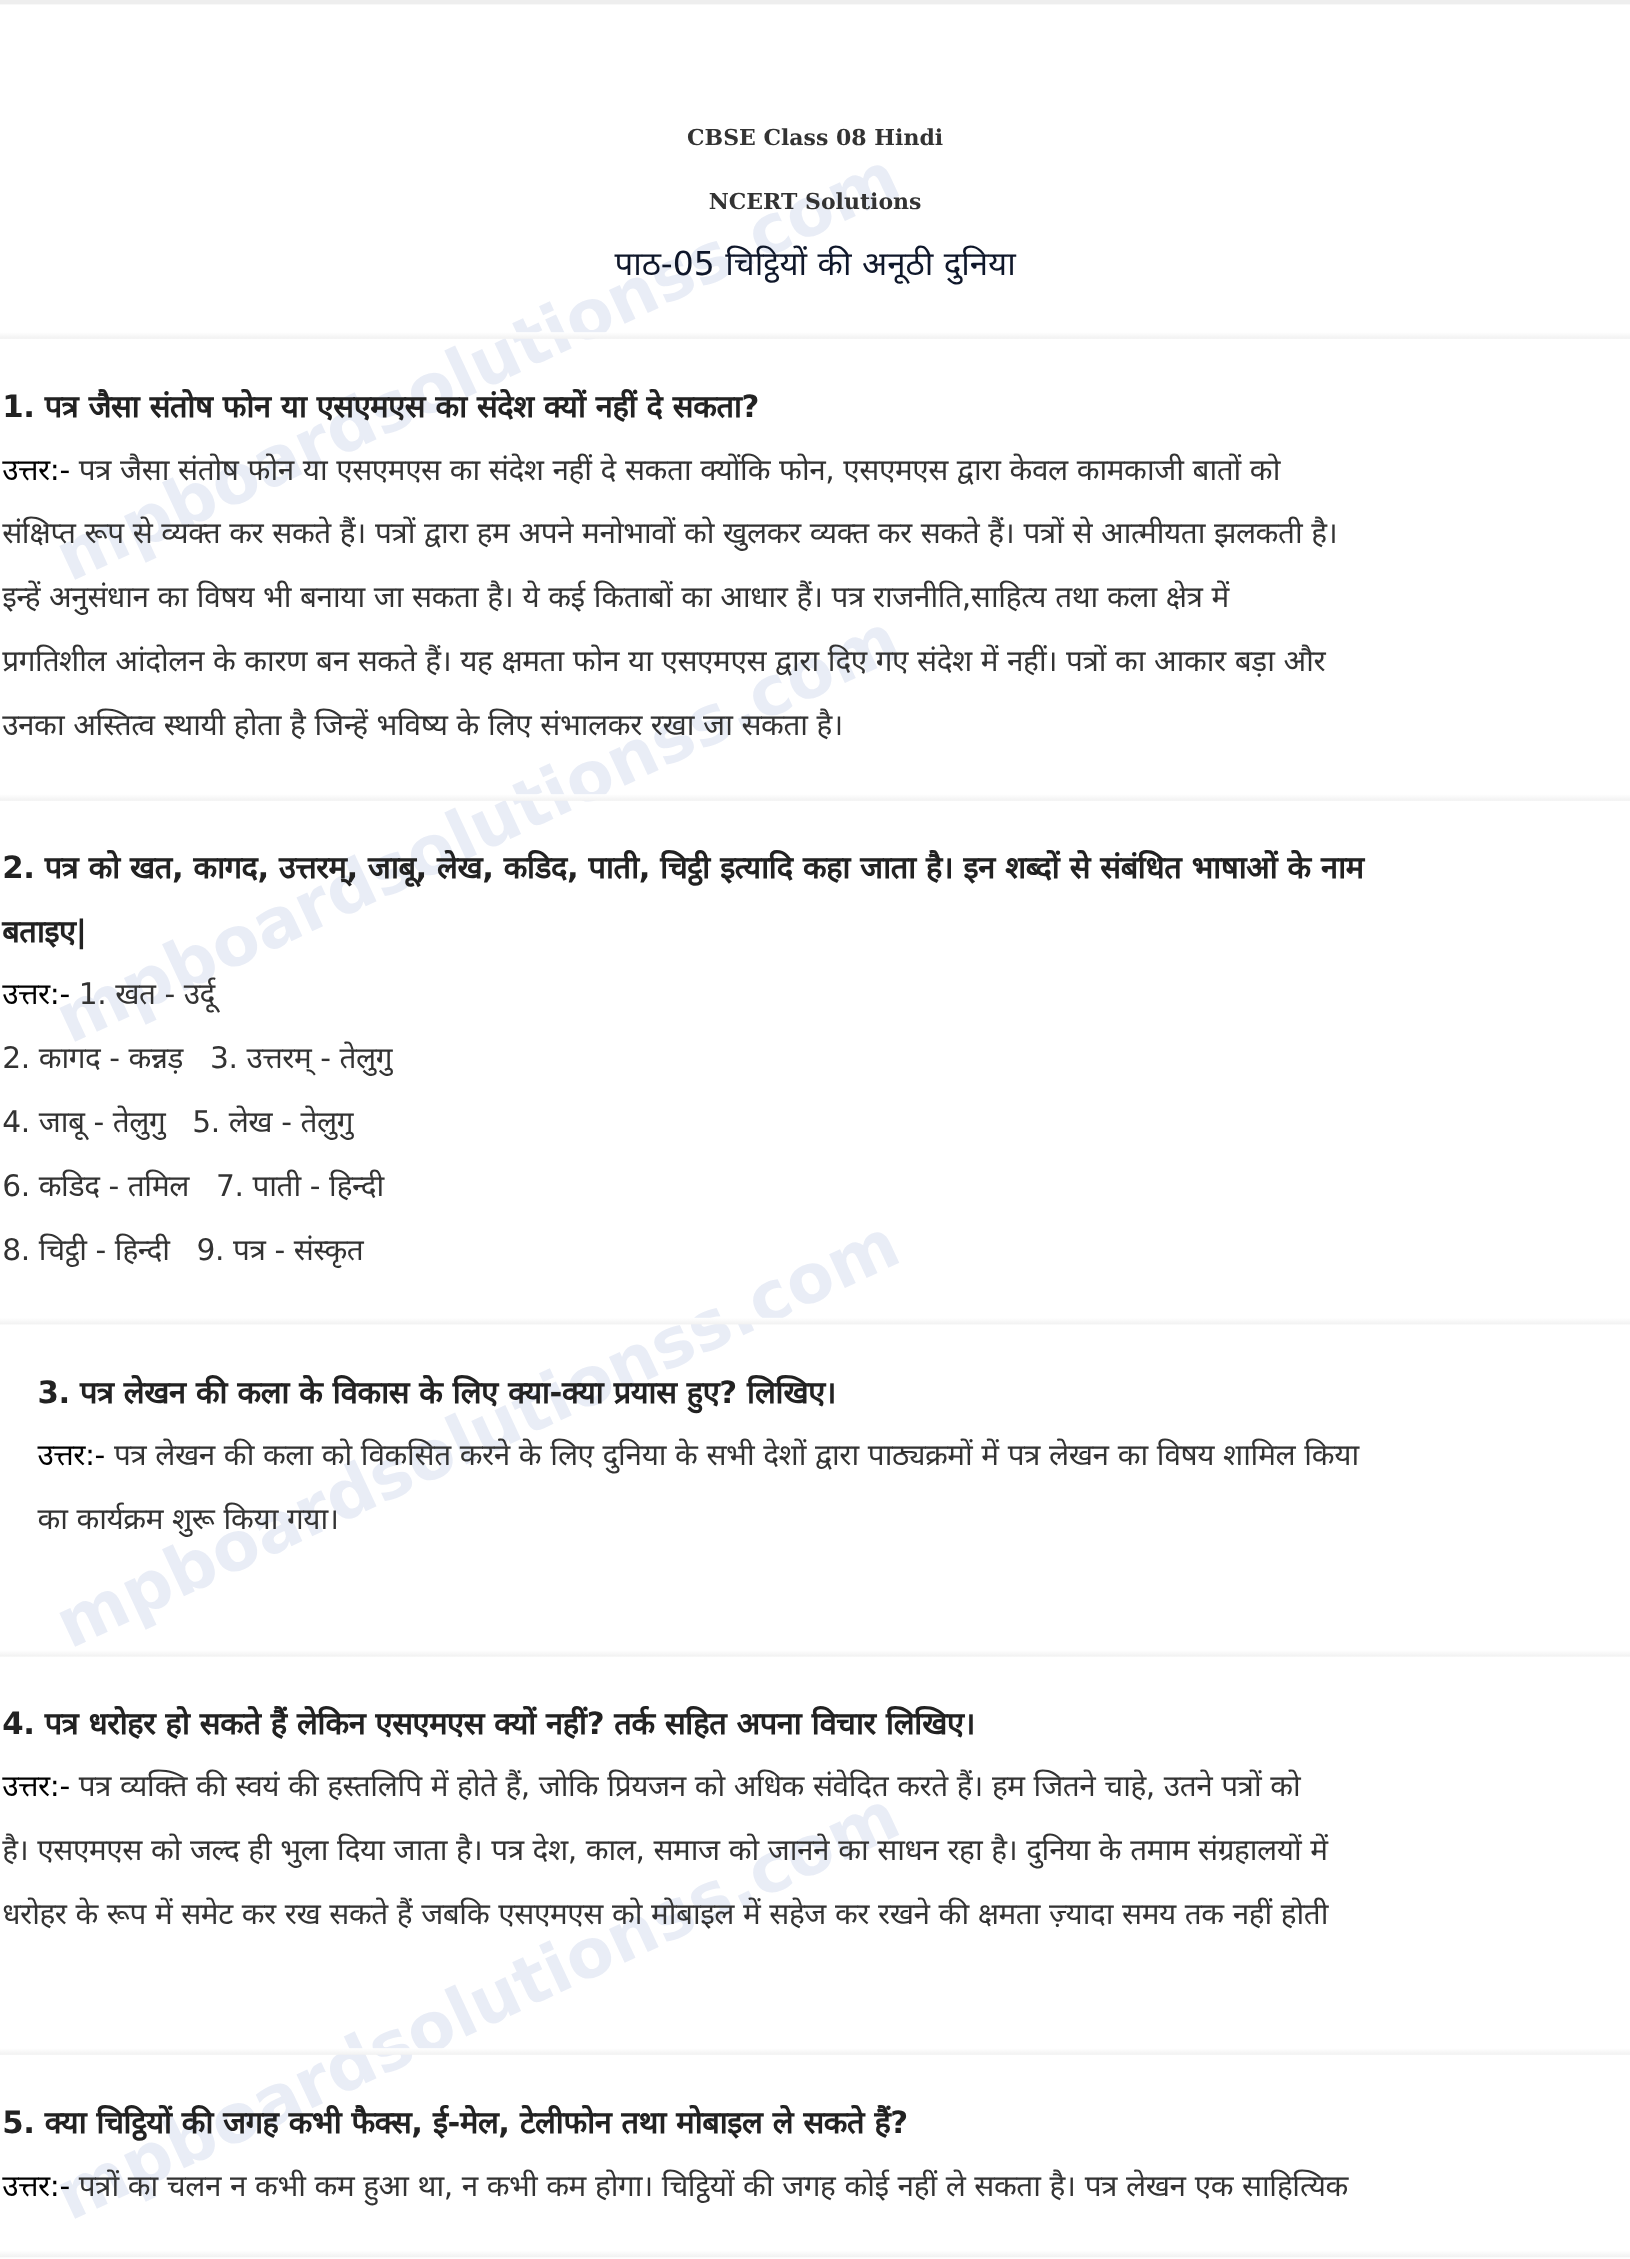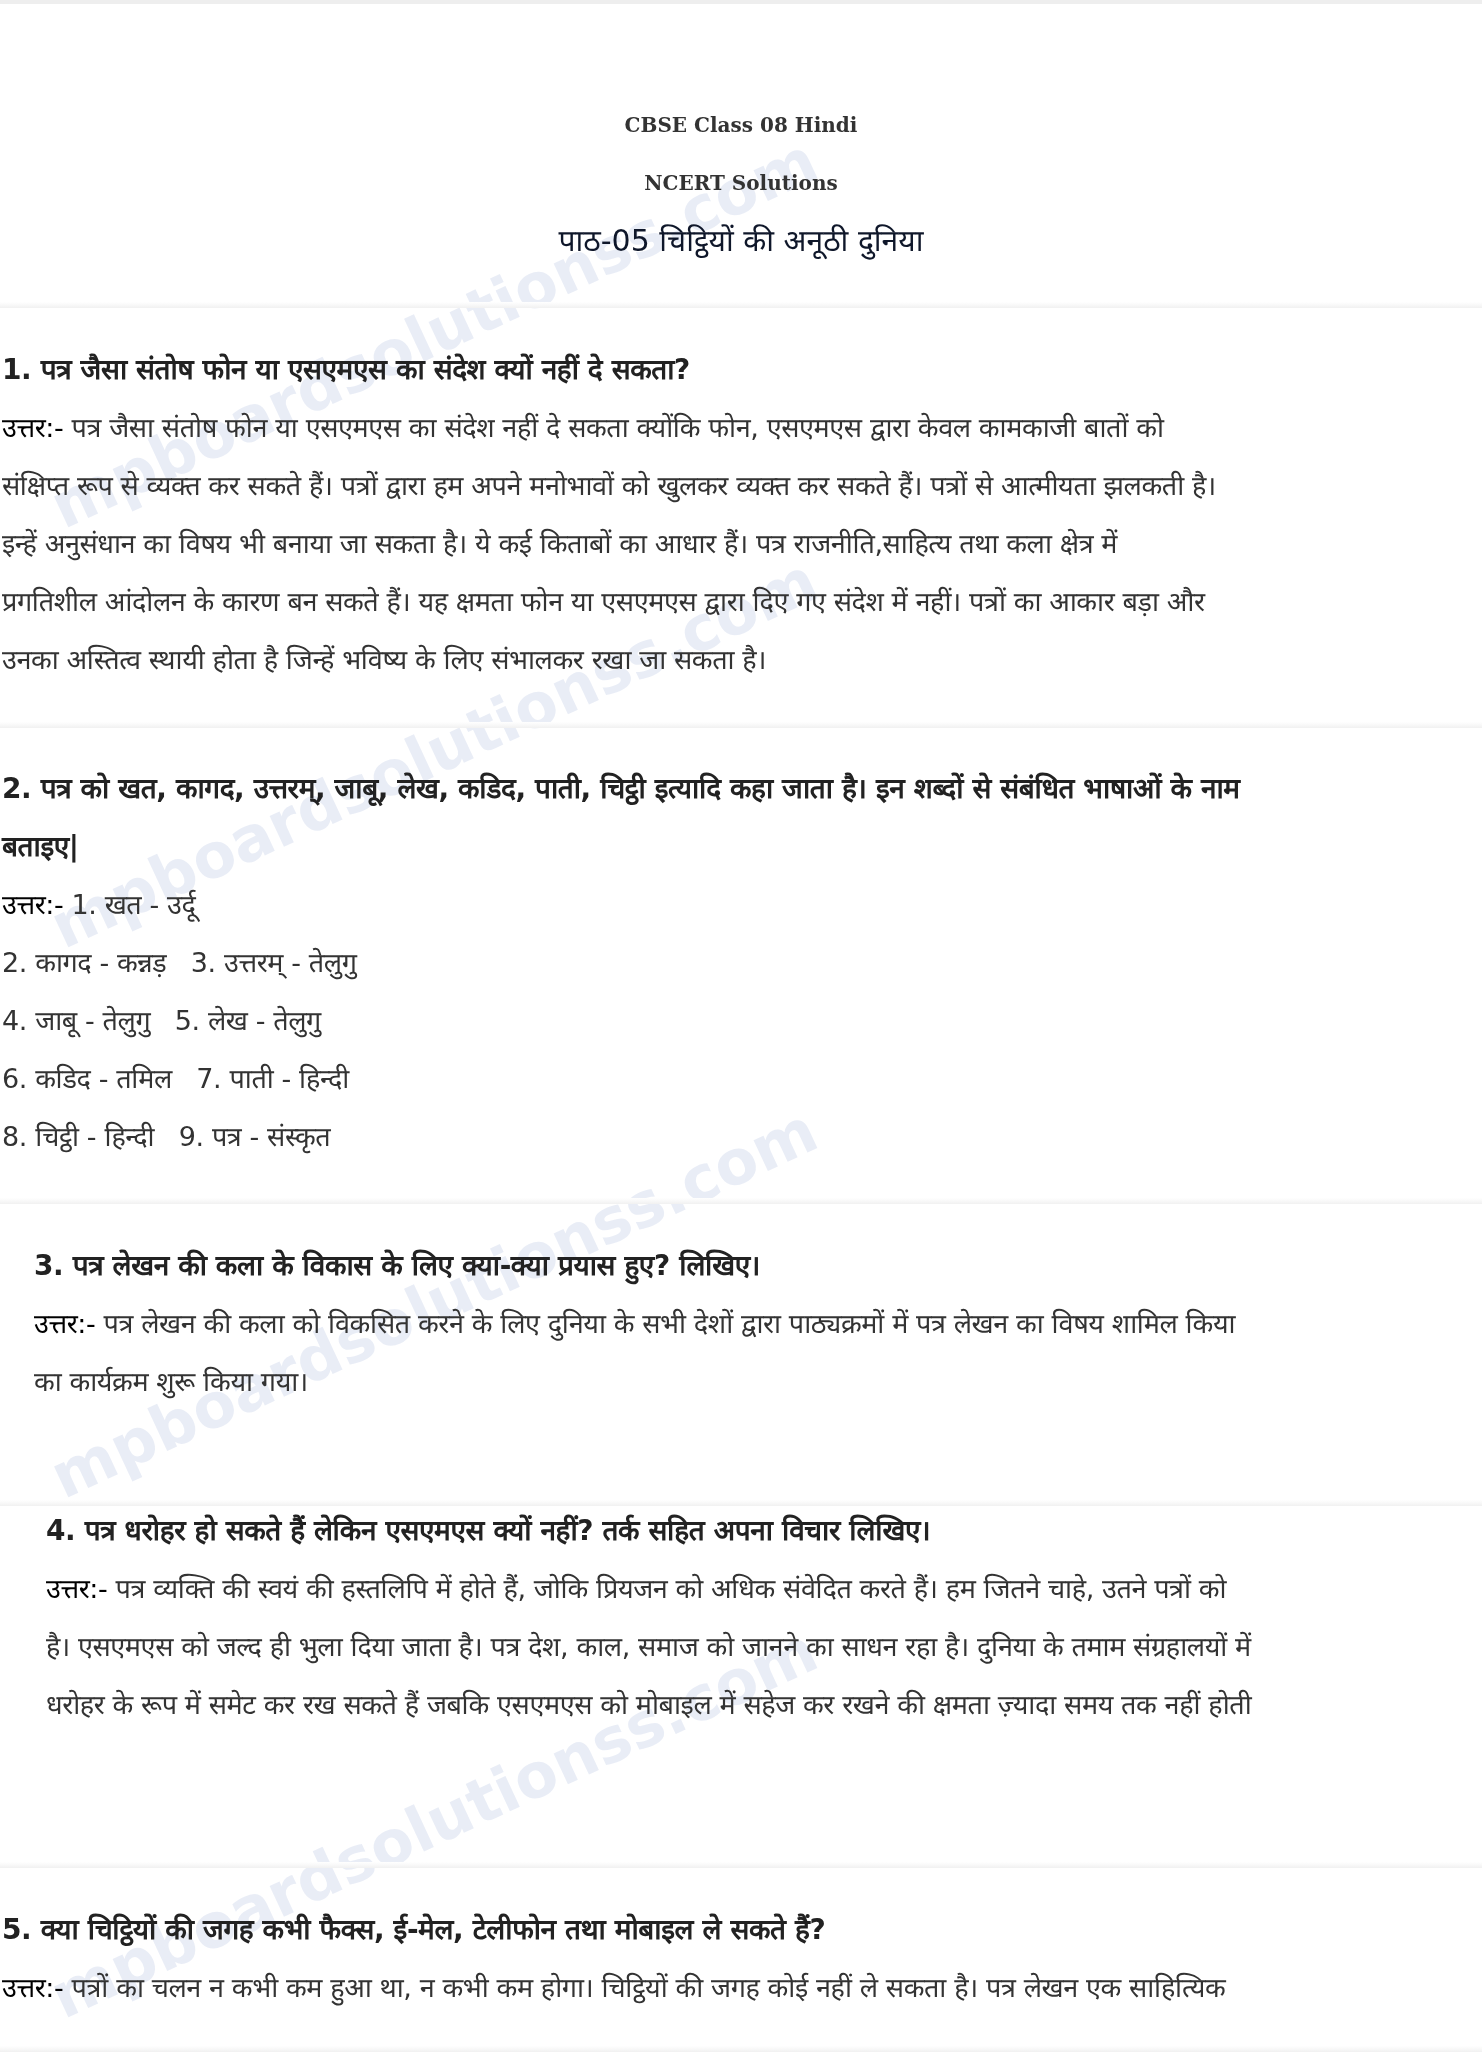--- a/index.html
+++ b/index.html
@@ -70,21 +70,21 @@
 </section>
 
 <div class="sep" style="top:1198px;"></div>
 <section class="section" style="top:1237px;padding-left:32px;">
   <p class="q">3. पत्र लेखन की कला के विकास के लिए क्या-क्या प्रयास हुए? लिखिए।</p>
   <p class="a"><span class="lbl">उत्तर:-</span><span> पत्र लेखन की कला को विकसित करने के लिए दुनिया के सभी देशों द्वारा पाठ्यक्रमों में पत्र लेखन का विषय शामिल किया</span></p>
   <p class="a">का कार्यक्रम शुरू किया गया।</p>
 </section>
 
 <div class="sep" style="top:1500px;"></div>
-<section class="section" style="top:1502px;margin-left:44px;">
+<section class="section" style="top:1538px;">
   <p class="q">4. पत्र धरोहर हो सकते हैं लेकिन एसएमएस क्यों नहीं? तर्क सहित अपना विचार लिखिए।</p>
   <p class="a"><span class="lbl">उत्तर:-</span><span> पत्र व्यक्ति की स्वयं की हस्तलिपि में होते हैं, जोकि प्रियजन को अधिक संवेदित करते हैं। हम जितने चाहे, उतने पत्रों को</span></p>
   <p class="a">है। एसएमएस को जल्द ही भुला दिया जाता है। पत्र देश, काल, समाज को जानने का साधन रहा है। दुनिया के तमाम संग्रहालयों में</p>
   <p class="a">धरोहर के रूप में समेट कर रख सकते हैं जबकि एसएमएस को मोबाइल में सहेज कर रखने की क्षमता ज़्यादा समय तक नहीं होती</p>
 </section>
 
 <div class="sep" style="top:1862px;"></div>
 <section class="section" style="top:1901px;">
   <p class="q">5. क्या चिट्ठियों की जगह कभी फैक्स, ई-मेल, टेलीफोन तथा मोबाइल ले सकते हैं?</p>
   <p class="a"><span class="lbl">उत्तर:-</span><span> पत्रों का चलन न कभी कम हुआ था, न कभी कम होगा। चिट्ठियों की जगह कोई नहीं ले सकता है। पत्र लेखन एक साहित्यिक</span></p>

